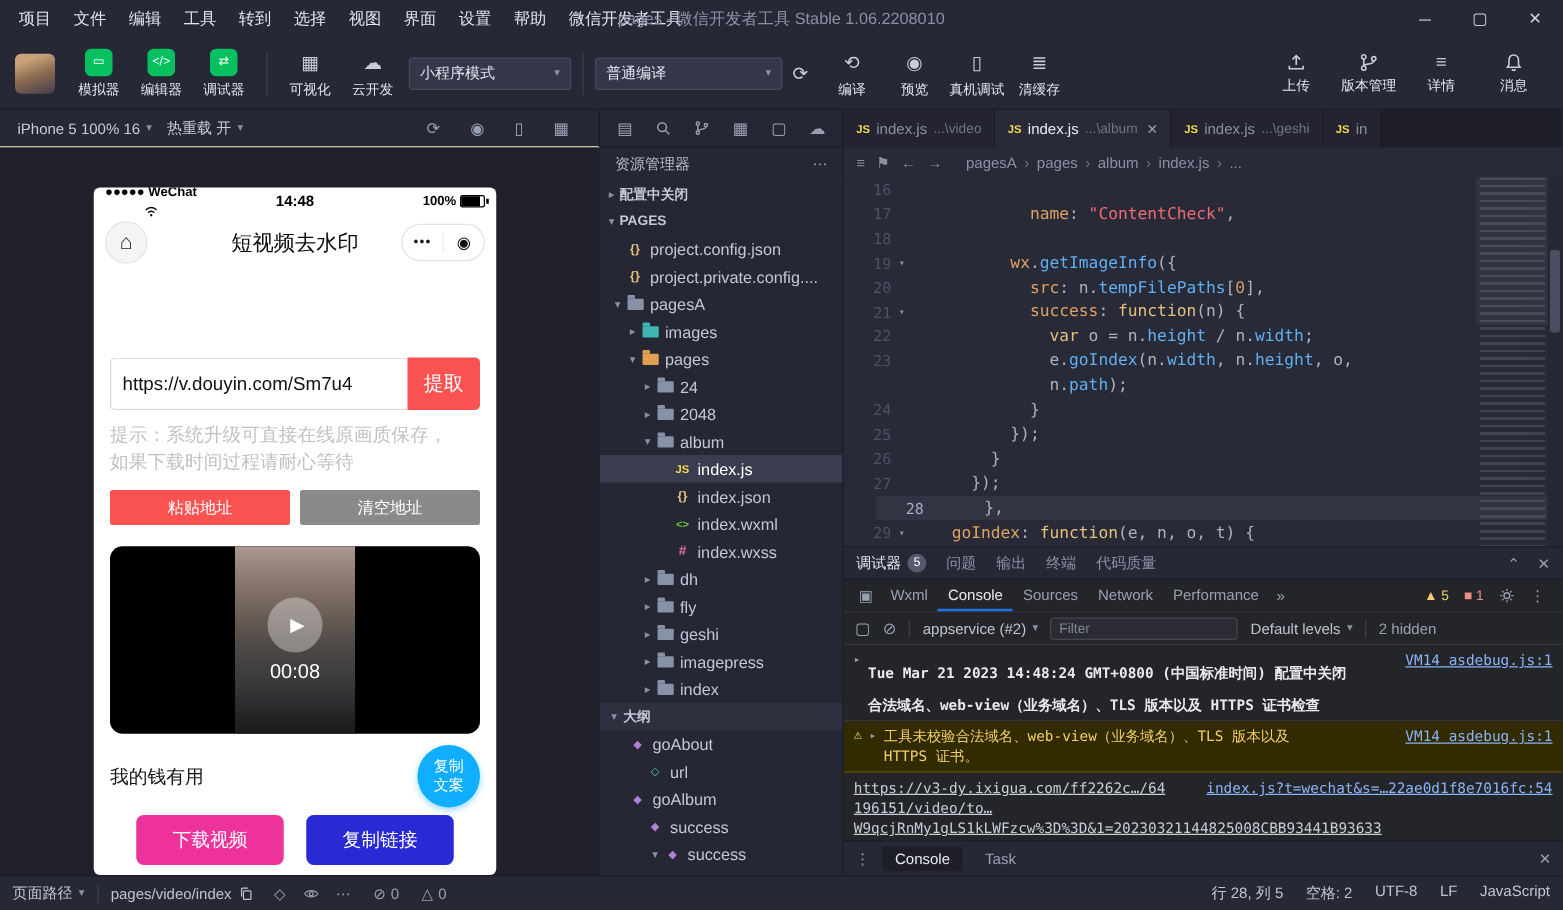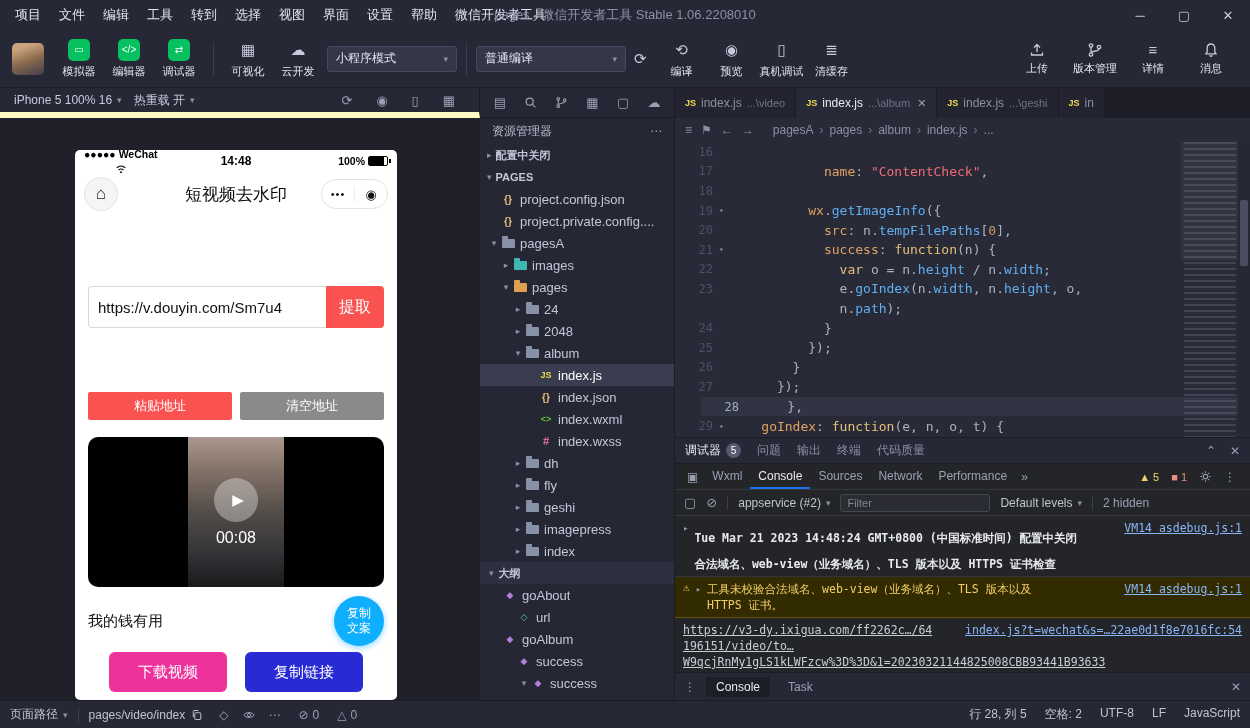--- a/index.html
+++ b/index.html
@@ -27,21 +27,21 @@
 .select{height:26px;background:#343748;border:1px solid #454961;border-radius:3px;display:flex;align-items:center;justify-content:space-between;padding:0 8px;font-size:12px;color:#e2e5f0;cursor:pointer;}
 .select.mode{width:130px;margin-left:4px;}
 .select.compile{width:150px;}
 .caret{color:#8b90a5;font-size:9px;}
 .tb-refresh{color:#c7cbda;font-size:15px;margin:0 10px 0 8px;cursor:pointer;}
 .right-group{margin-left:auto;display:flex;margin-right:10px;}
 .right-btn{width:58px;display:flex;flex-direction:column;align-items:center;gap:3px;color:#c7cbda;cursor:pointer;}
 .right-btn .glyph{height:17px;display:flex;align-items:center;font-size:15px;}
 
 
-.sim-toolbar{position:absolute;top:88px;left:0;width:480px;height:30px;background:#262836;border-right:1px solid #1b1c25;border-bottom:6px solid #fef9c3;display:flex;align-items:center;padding:0 8px;font-size:12px;color:#c7cbda;}
+.sim-toolbar{position:absolute;top:88px;left:0;width:480px;height:30px;background:#262836;border-right:1px solid #1b1c25;border-bottom:1px solid #fef9c3;display:flex;align-items:center;padding:0 8px;font-size:12px;color:#c7cbda;}
 .sim-dd{display:flex;align-items:center;gap:5px;padding:0 6px;cursor:pointer;white-space:nowrap;}
 .sim-icons{margin-left:auto;display:flex;gap:24px;margin-right:16px;color:#9aa0b4;font-size:13px;}
 .sim-icons span{cursor:pointer;}
 .sim-area{position:absolute;top:118px;left:0;width:480px;height:582px;background:#1f2029;}
 
 
 .phone{position:absolute;left:75px;top:32px;width:322px;height:550px;background:#fff;border-radius:5px;color:#111;overflow:hidden;}
 .p-status{position:absolute;top:0;left:0;right:0;height:22px;display:flex;align-items:center;padding:0 9px;font-size:10.5px;font-weight:bold;color:#000;}
 .p-carrier{display:flex;align-items:center;gap:4px;flex-direction:column;}
 .p-time{position:absolute;left:50%;transform:translateX(-50%);font-size:12px;font-weight:bold;}
@@ -378,20 +378,24 @@
       <div class="p-capsule">
         <span class="dots">•••</span>
         <span class="cdiv"></span>
         <span class="target">◉</span>
       </div>
     </div>
     <div class="p-input-row">
       <div class="p-input">https://v.douyin.com/Sm7u4</div>
       <div class="p-extract">提取</div>
     </div>
+    <div class="p-hint">
+      <div>提示：系统升级可直接在线原画质保存，</div>
+      <div>如果下载时间过程请耐心等待</div>
+    </div>
     <div class="p-btn-row">
       <div class="p-btn red">粘贴地址</div>
       <div class="p-btn gray">清空地址</div>
     </div>
     <div class="p-video">
       <div class="p-thumb"></div>
       <div class="p-play">▶</div>
       <div class="p-vtime">00:08</div>
     </div>
     <div class="p-cap-row">

